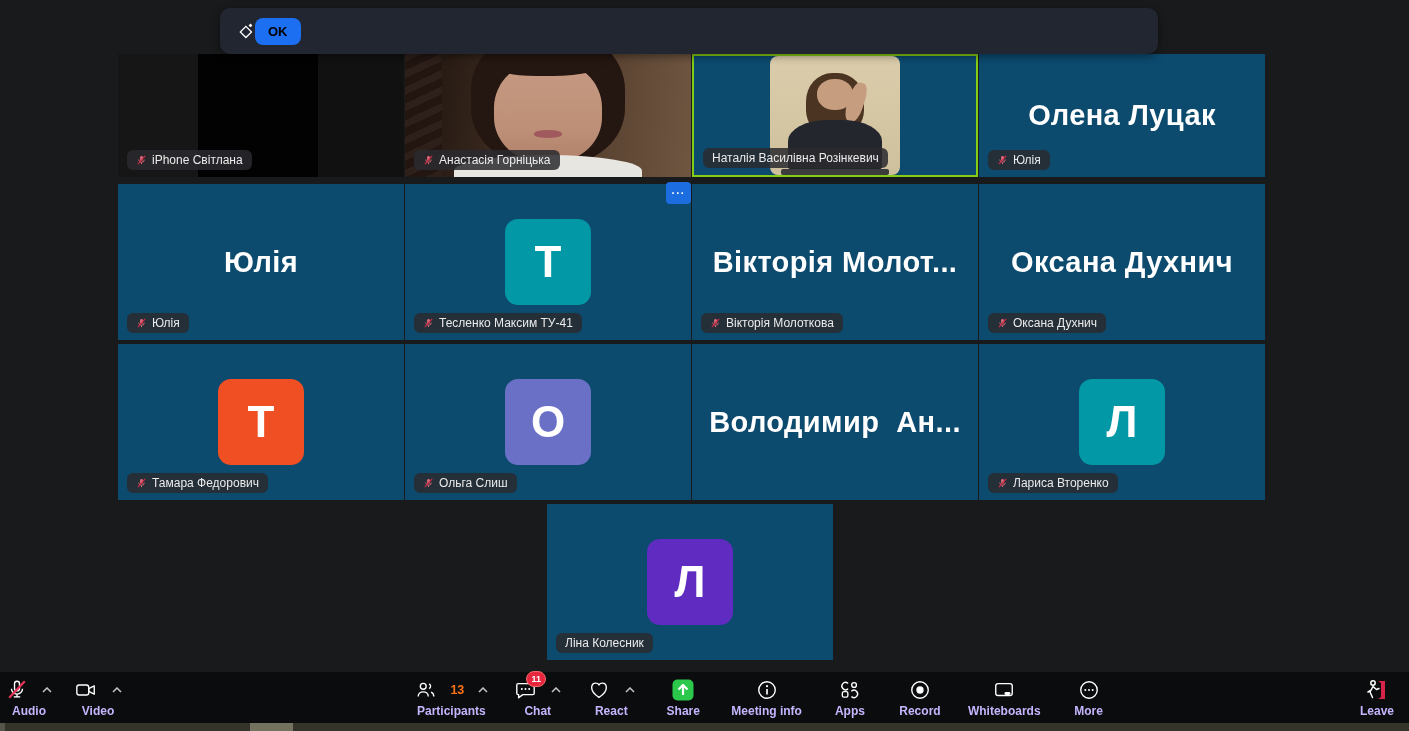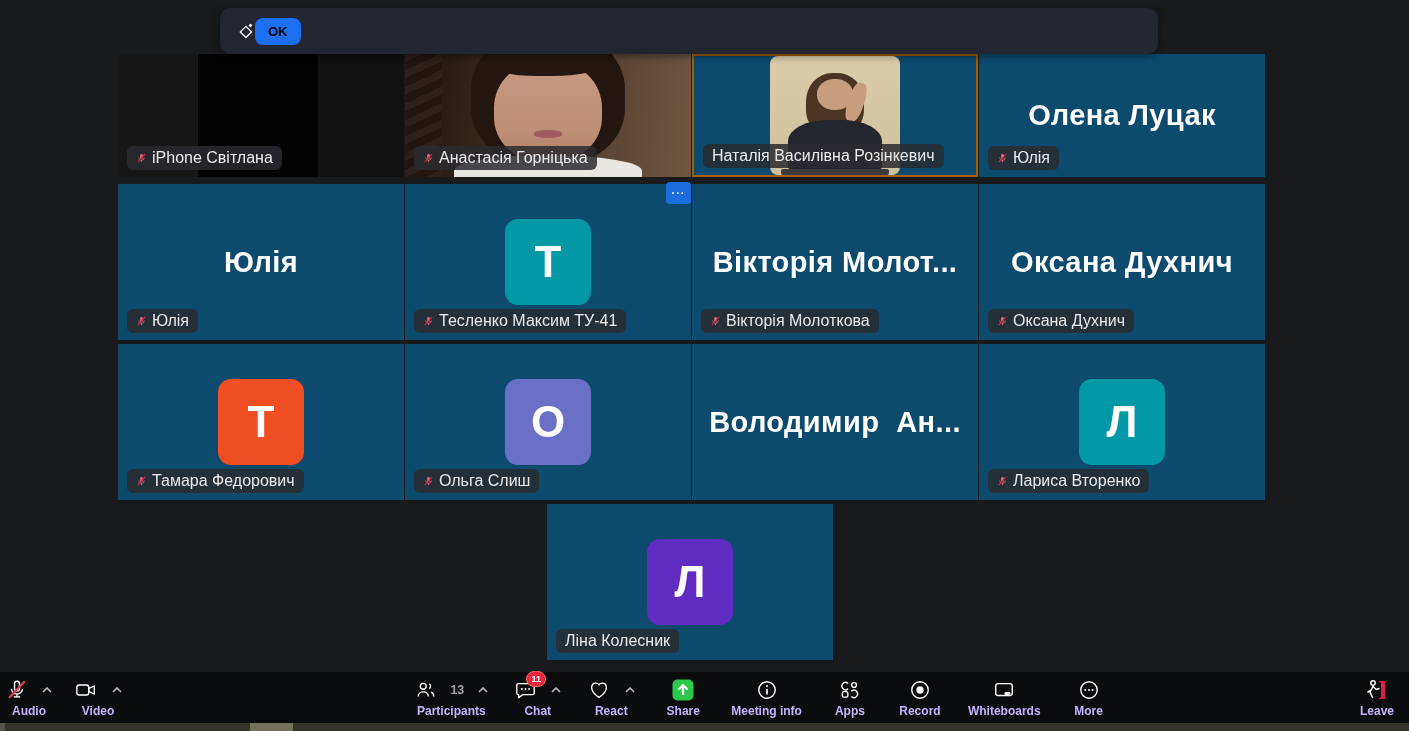--- a/index.html
+++ b/index.html
@@ -16,36 +16,36 @@
     display:flex;align-items:center;padding:0 16px;box-sizing:border-box;
     box-shadow:0 2px 8px rgba(0,0,0,.45);
   }
   .banner-text{color:#eceff4;font-size:15px;margin-left:12px;flex:1;}
   .ok-btn{
     background:#1d6ff2;color:#000000;font-size:13px;font-weight:700;
     border:none;border-radius:8px;padding:6px 13px;cursor:pointer;
   }
   
   .tile{position:absolute;background:#0c4a6e;overflow:hidden;box-sizing:border-box;}
-  .tile.active{border:2px solid #a16207;}
+  .tile.active{border:2px solid #84cc16;}
   .bigname{
     position:absolute;inset:0;display:flex;align-items:center;justify-content:center;
     font-size:29px;font-weight:700;color:#ffffff;letter-spacing:.4px;white-space:pre;
   }
   .avatar{
     position:absolute;left:50%;top:50%;transform:translate(-50%,-50%);
     width:86px;height:86px;border-radius:13px;
     display:flex;align-items:center;justify-content:center;
     font-size:44px;font-weight:700;color:#fff;
   }
   .pill{
     position:absolute;left:9px;bottom:7px;z-index:5;
     display:flex;align-items:center;gap:5px;
     background:rgba(42,42,47,.85);border-radius:6px;
-    padding:3px 9px;font-size:16px;color:#ebebeb;white-space:nowrap;
+    padding:3px 9px;font-size:12px;color:#ebebeb;white-space:nowrap;
   }
   .pill svg{flex:0 0 auto;}
   
   .vdark{position:absolute;inset:0;background:linear-gradient(90deg,#161616 0%,#161616 28%,#020202 28%,#020202 70%,#111111 70%,#111111 100%);}
   
   .vface{position:absolute;inset:0;background:linear-gradient(95deg,#20150f 0%,#2a1d15 16%,#463226 45%,#5d4533 72%,#6e5641 100%);}
   .vf-curtain{position:absolute;left:0;top:0;width:13%;height:100%;background:repeating-linear-gradient(155deg,#30211c 0 7px,#221511 7px 15px);opacity:.8;}
   .vf-hair{position:absolute;left:23%;top:-20%;width:54%;height:110%;background:#241610;border-radius:45% 45% 42% 42%;}
   .vf-face{position:absolute;left:31%;top:6%;width:38%;height:82%;background:linear-gradient(180deg,#c69a83 0%,#bd8f77 70%,#b08068 100%);border-radius:46% 46% 44% 44%;}
   .vf-bangs{position:absolute;left:30%;top:-4%;width:40%;height:22%;background:#241610;border-radius:0 0 46% 40%;}
@@ -73,21 +73,21 @@
   .tb-left{display:flex;align-items:stretch;padding-left:6px;gap:22px;}
   .tb-center{display:flex;align-items:stretch;gap:26px;margin:0 auto;transform:translateX(24px);}
   .tb-right{display:flex;align-items:stretch;padding-right:10px;}
   .tb-item{
     display:flex;flex-direction:column;align-items:center;justify-content:flex-start;
     padding-top:5px;cursor:pointer;min-width:44px;
   }
   .tb-iconrow{height:26px;display:flex;align-items:center;gap:14px;position:relative;}
   .tb-label{color:#c4b5fd;font-size:12px;font-weight:600;margin-top:1px;white-space:nowrap;}
   .chev{opacity:.95;}
-  .count{color:#a3a3a3;font-size:12.5px;font-weight:600;margin-left:-2px;}
+  .count{color:#f97316;font-size:12.5px;font-weight:600;margin-left:-2px;}
   .badge{
     position:absolute;top:-6px;left:12px;min-width:12px;height:14px;
     background:#e8273f;border:1.5px solid #f06a6a;border-radius:9px;color:#fff;
     font-size:9px;font-weight:700;display:flex;align-items:center;justify-content:center;
     padding:0 3px;
   }
   
   .strip{position:absolute;left:0;top:723px;width:1409px;height:8px;background:#34342a;}
   .strip-seg{position:absolute;left:250px;top:0;width:43px;height:8px;background:#72725f;}
   .strip-edge{position:absolute;left:0;top:0;width:5px;height:8px;background:#55554a;}

